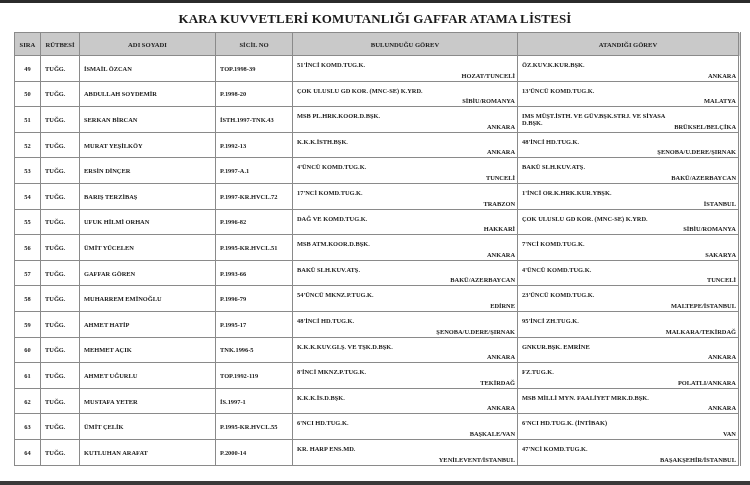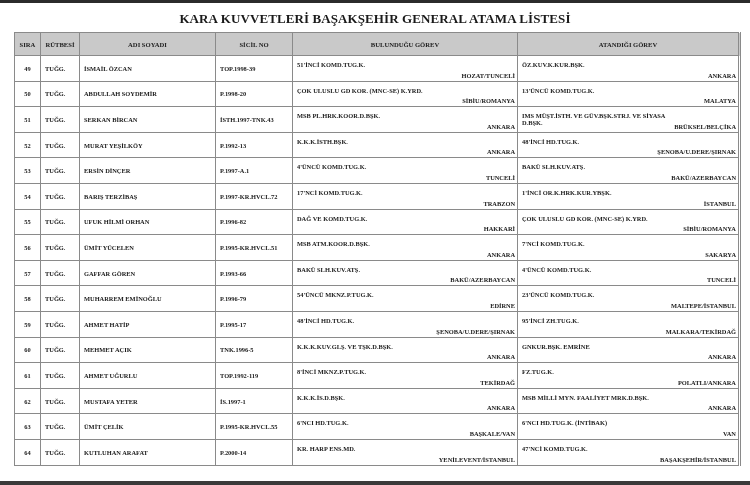--- a/index.html
+++ b/index.html
@@ -92,21 +92,21 @@
   }
   td.c-assigned {
     border-right: 3px double #8a8a8a !important;
   }
 </style>
 </head>
 <body>
 
 <div class="top-bar"></div>
 
-<div class="doc-title">KARA KUVVETLERİ BAŞAKŞEHİR GENERAL ATAMA LİSTESİ</div>
+<div class="doc-title">KARA KUVVETLERİ KOMUTANLIĞI GAFFAR ATAMA LİSTESİ</div>
 
 <table class="list">
   <colgroup>
     <col style="width:26px">
     <col style="width:39px">
     <col style="width:136px">
     <col style="width:77px">
     <col style="width:225px">
     <col style="width:222px">
   </colgroup>

